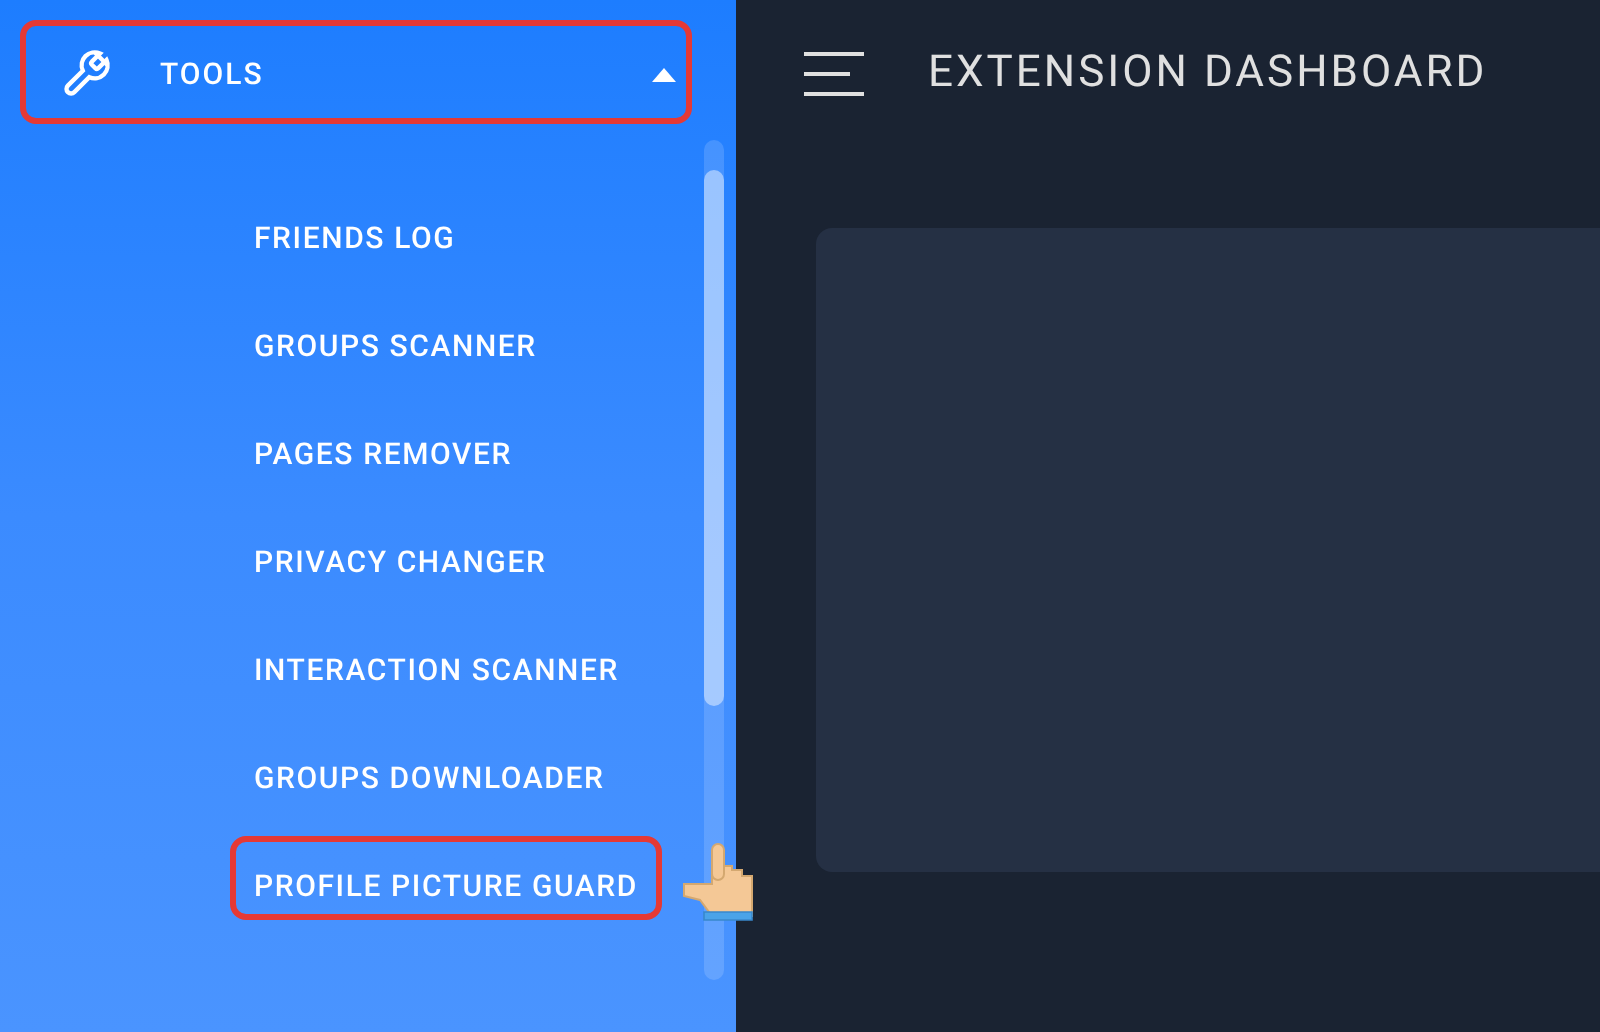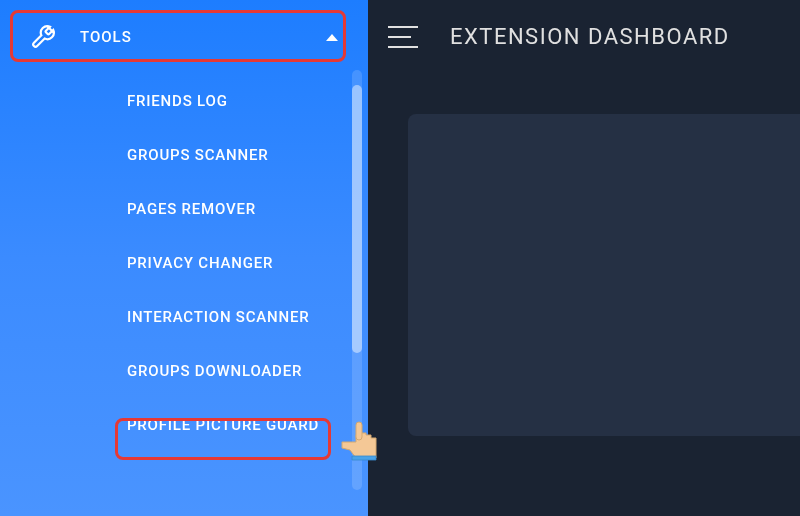--- a/index.html
+++ b/index.html
@@ -20,21 +20,21 @@
       background: linear-gradient(180deg, #1d7dff 0%, #3b8bff 50%, #4a94ff 100%);
       position: relative;
       padding: 12px;
     }
     .tools-header {
       display: flex;
       align-items: center;
       justify-content: space-between;
       padding: 12px 18px;
       cursor: pointer;
-      margin-bottom: 12px;
+      margin-bottom: 30px;
     }
     .tools-header-left {
       display: flex;
       align-items: center;
       gap: 24px;
     }
     .tools-icon {
       width: 26px;
       height: 26px;
     }
@@ -115,21 +115,21 @@
     .main-content {
       flex: 1;
       height: 100%;
       background: #1a2332;
       position: relative;
     }
     .header-bar {
       display: flex;
       align-items: center;
       gap: 32px;
-      padding: 24px 20px;
+      padding: 24px 34px;
     }
     .hamburger-icon {
       width: 30px;
       height: 22px;
       display: flex;
       flex-direction: column;
       justify-content: space-between;
       cursor: pointer;
     }
     .hamburger-line {

